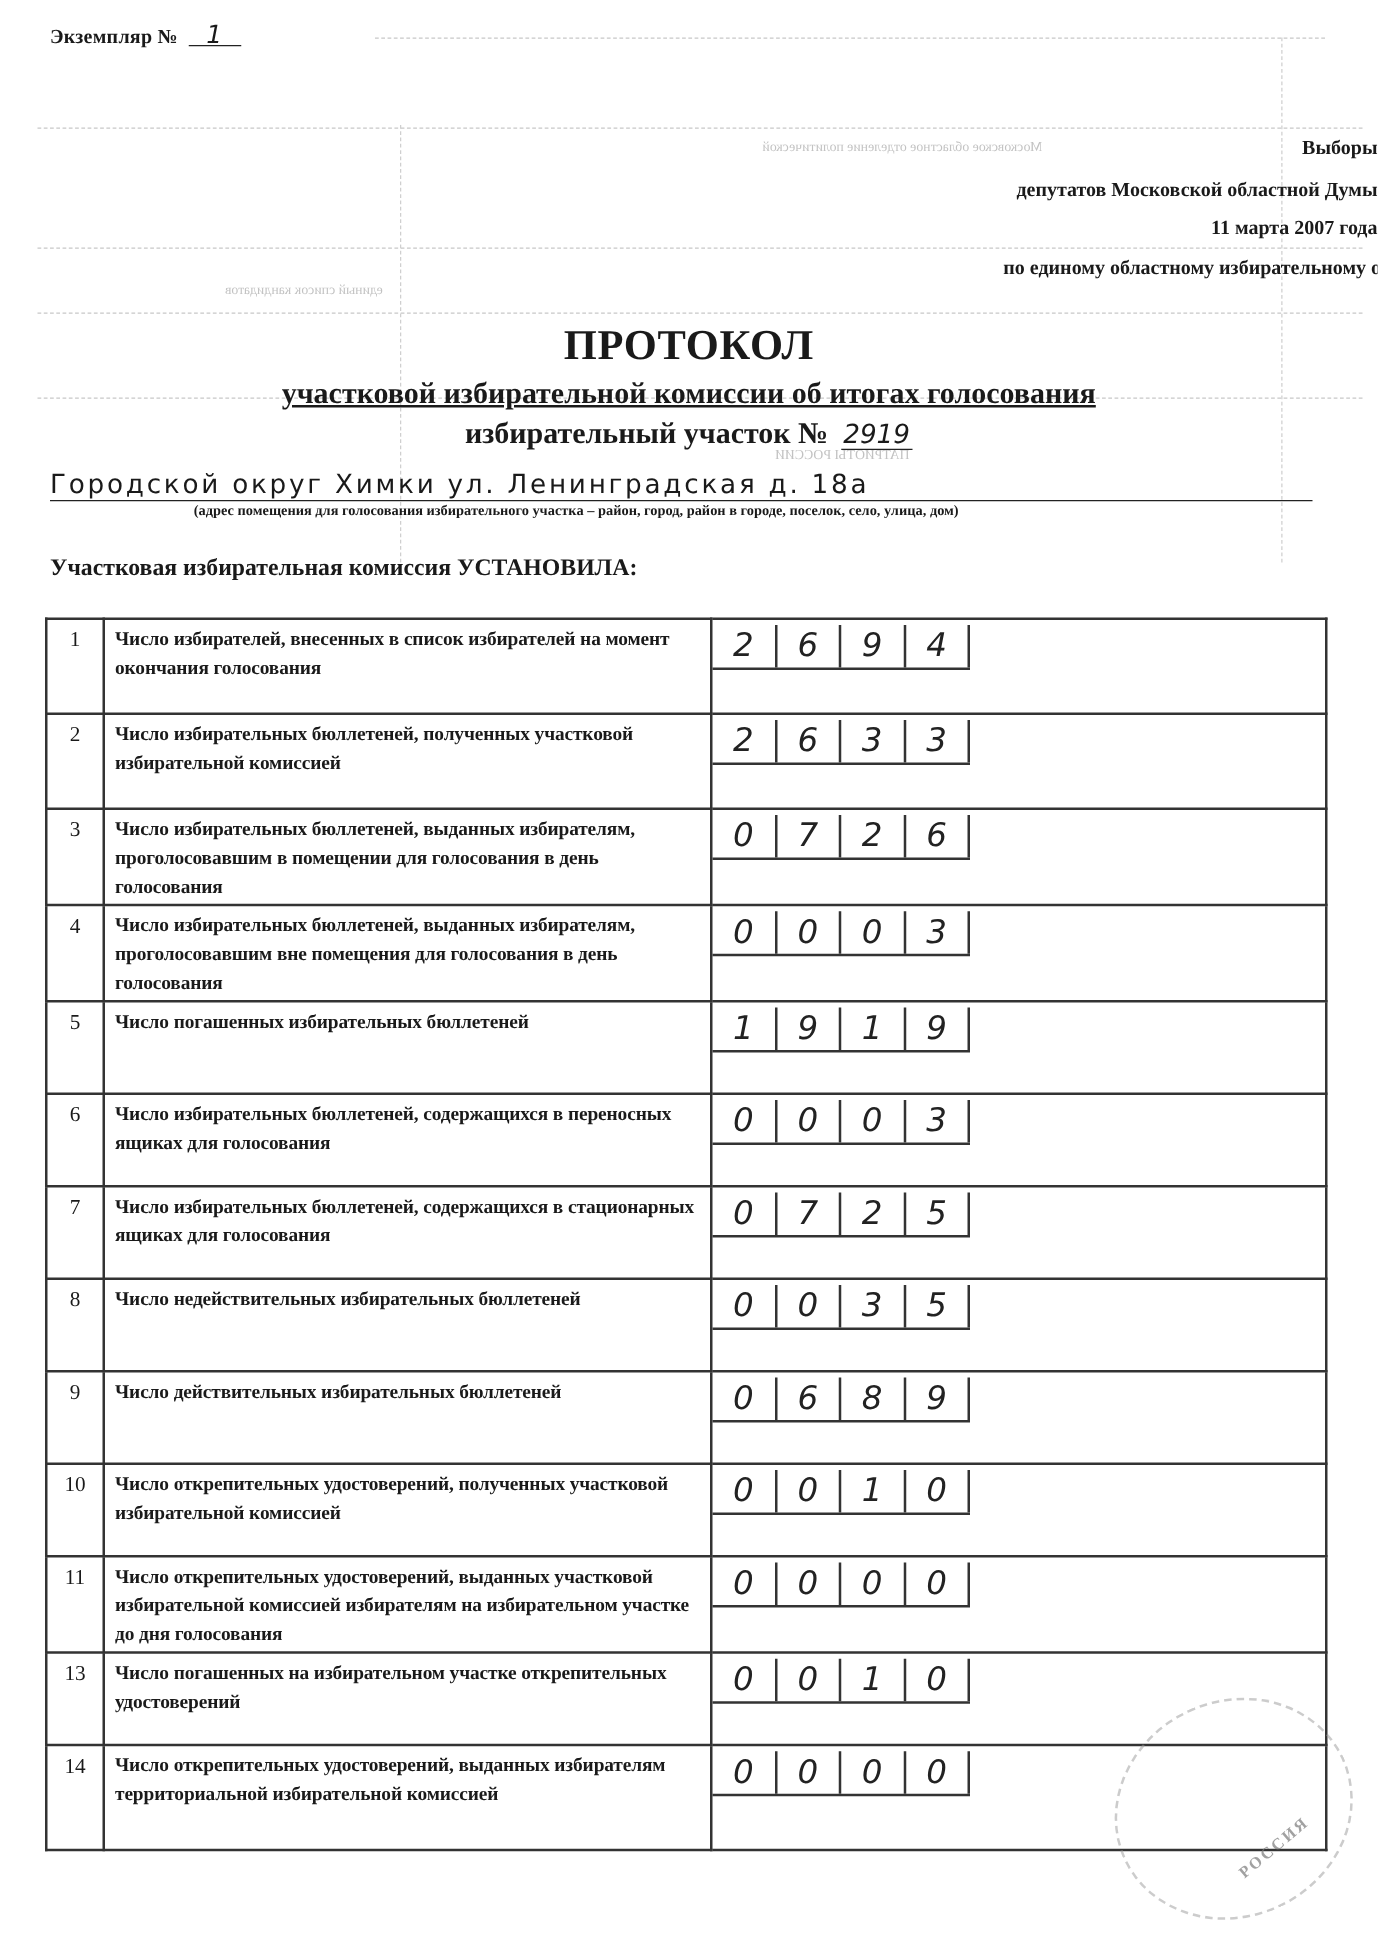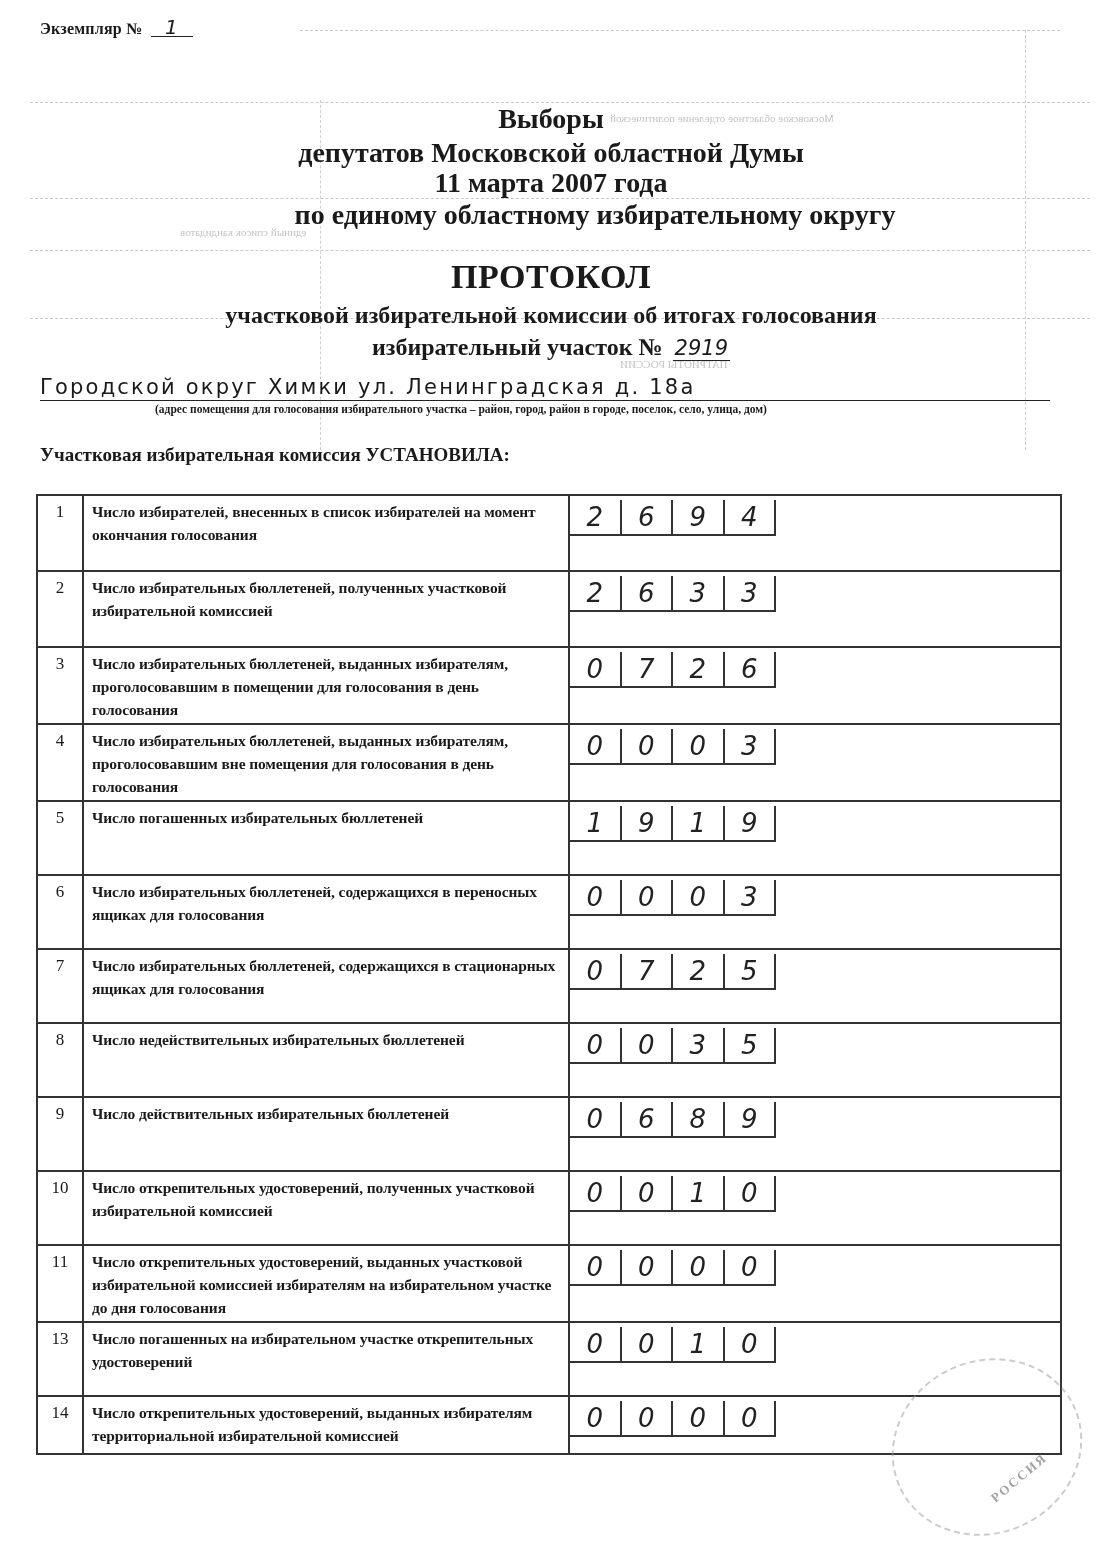--- a/index.html
+++ b/index.html
@@ -51,23 +51,23 @@
       font-style: italic;
       font-weight: normal;
       font-size: 20px;
       line-height: 18px;
       margin-left: 4px;
     }
     .title-block {
       position: absolute;
       left: 0;
       width: 1102px;
-      text-align: center;
-      font-weight: bold;
-      font-size: 28px;
+      text-align: right;
+      font-weight: bold;
+      font-size: 16px;
       line-height: 30px;
     }
     .t1 { top: 104px; }
     .t2 { top: 138px; }
     .t3 { top: 168px; }
     .t4 { top: 200px; padding-left: 44px; }
     .protocol {
       position: absolute;
       left: 0;
       width: 1102px;
@@ -78,20 +78,21 @@
       letter-spacing: 0.5px;
     }
     .subtitle {
       position: absolute;
       left: 0;
       width: 1102px;
       top: 302px;
       text-align: center;
       font-size: 24px;
       font-weight: bold;
+      text-decoration: underline;
     }
     .precinct {
       position: absolute;
       left: 0;
       width: 1102px;
       top: 334px;
       text-align: center;
       font-size: 24px;
       font-weight: bold;
     }
@@ -387,21 +388,21 @@
         <td class="label">Число погашенных на избирательном участке открепительных удостоверений</td>
         <td class="value">
           <div class="digits">
             <div class="digit">0</div>
             <div class="digit">0</div>
             <div class="digit">1</div>
             <div class="digit">0</div>
           </div>
         </td>
       </tr>
-      <tr style="height: 58px;">
+      <tr style="height: 84px;">
         <td class="num">14</td>
         <td class="label">Число открепительных удостоверений, выданных избирателям территориальной избирательной комиссией</td>
         <td class="value">
           <div class="digits">
             <div class="digit">0</div>
             <div class="digit">0</div>
             <div class="digit">0</div>
             <div class="digit">0</div>
           </div>
         </td>

